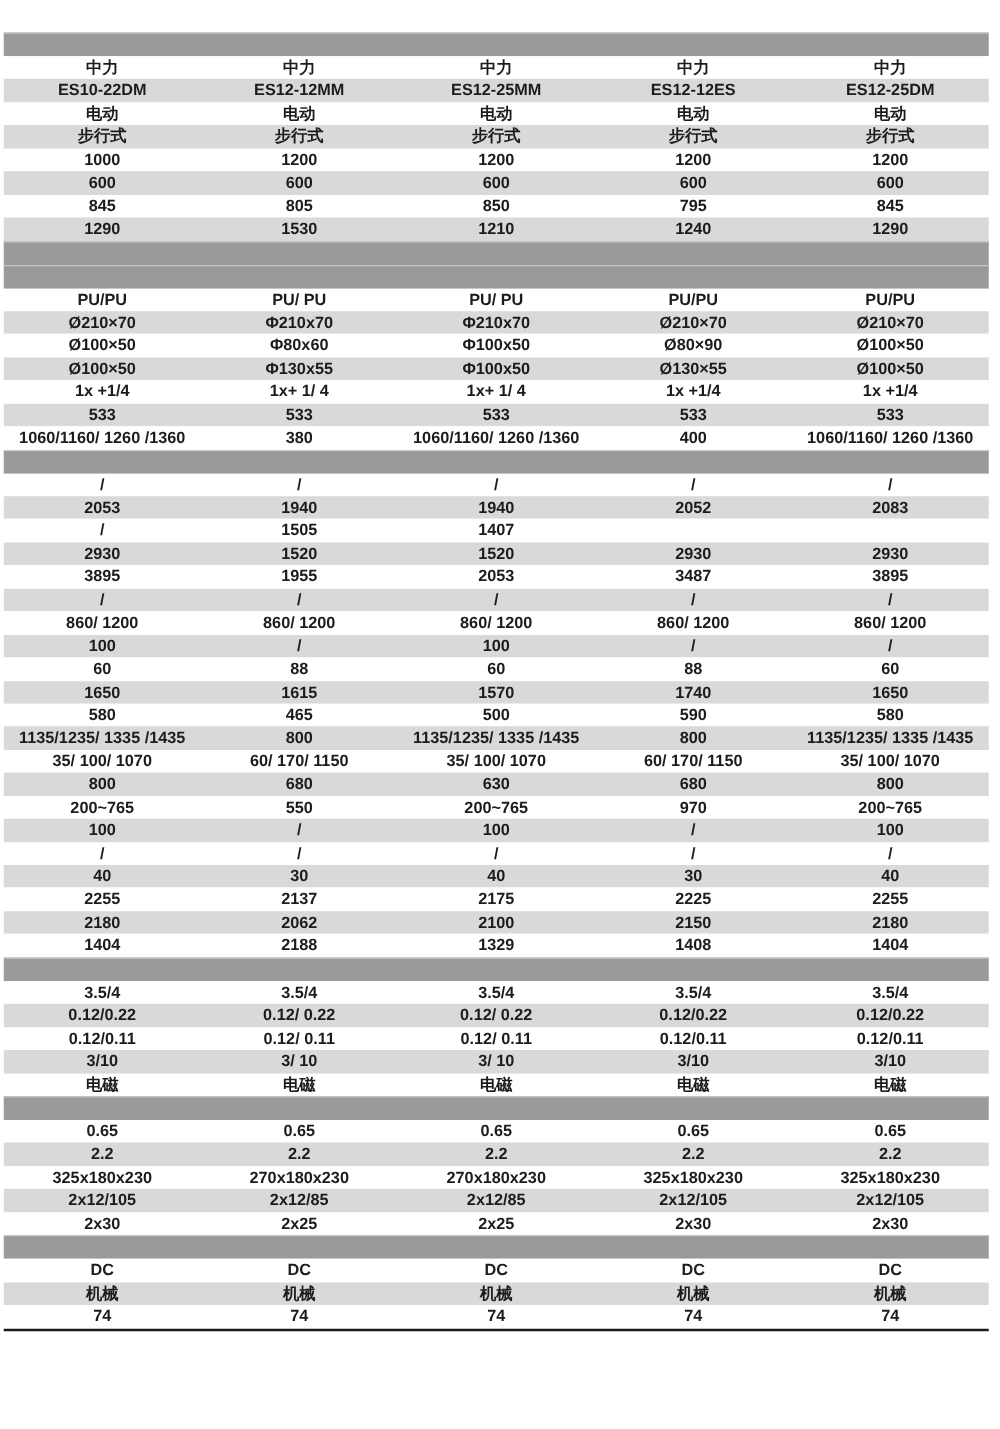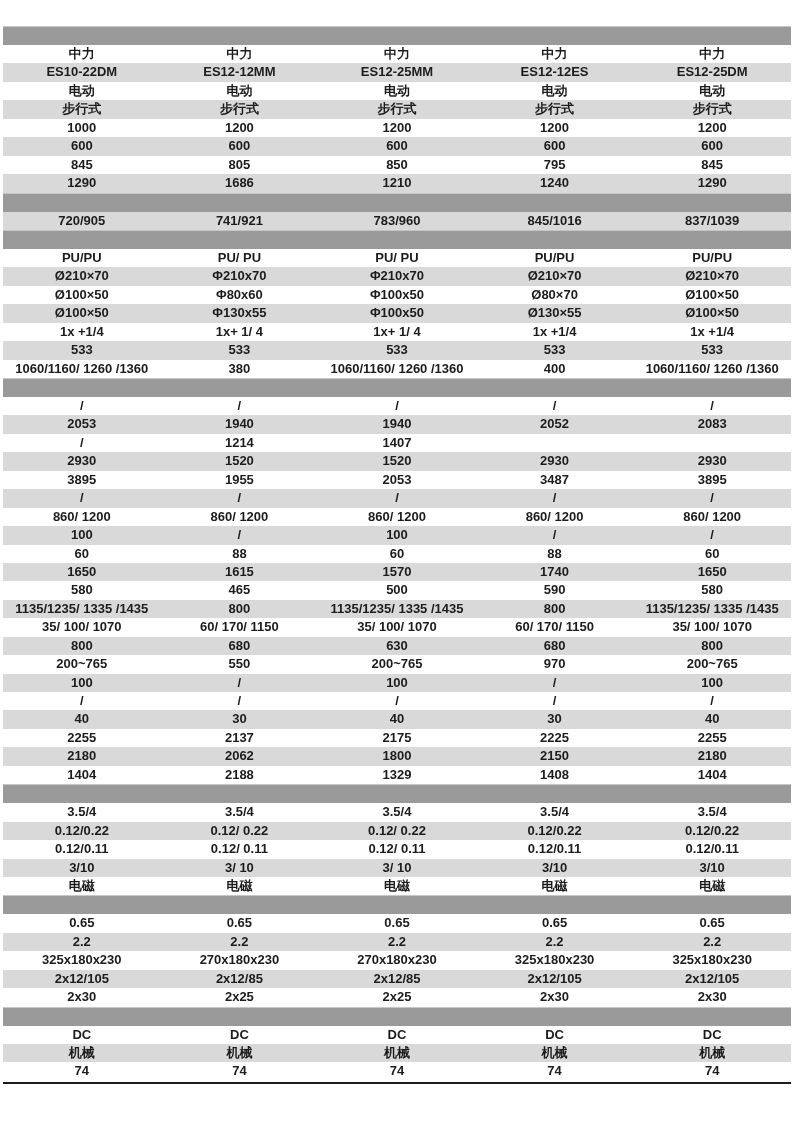--- a/index.html
+++ b/index.html
@@ -97,53 +97,46 @@
       </div>
       <div class="row">
         <div class="cell">845</div>
         <div class="cell">805</div>
         <div class="cell">850</div>
         <div class="cell">795</div>
         <div class="cell">845</div>
       </div>
       <div class="row shade">
         <div class="cell">1290</div>
-        <div class="cell">1686</div>
+        <div class="cell">1530</div>
         <div class="cell">1210</div>
         <div class="cell">1240</div>
         <div class="cell">1290</div>
       </div>
       <div class="section-bar"></div>
-      <div class="row shade">
-        <div class="cell">720/905</div>
-        <div class="cell">741/921</div>
-        <div class="cell">783/960</div>
-        <div class="cell">845/1016</div>
-        <div class="cell">837/1039</div>
-      </div>
       <div class="section-bar"></div>
       <div class="row">
         <div class="cell">PU/PU</div>
         <div class="cell">PU/ PU</div>
         <div class="cell">PU/ PU</div>
         <div class="cell">PU/PU</div>
         <div class="cell">PU/PU</div>
       </div>
       <div class="row shade">
         <div class="cell">Ø210×70</div>
         <div class="cell">Φ210x70</div>
         <div class="cell">Φ210x70</div>
         <div class="cell">Ø210×70</div>
         <div class="cell">Ø210×70</div>
       </div>
       <div class="row">
         <div class="cell">Ø100×50</div>
         <div class="cell">Φ80x60</div>
         <div class="cell">Φ100x50</div>
-        <div class="cell">Ø80×70</div>
+        <div class="cell">Ø80×90</div>
         <div class="cell">Ø100×50</div>
       </div>
       <div class="row shade">
         <div class="cell">Ø100×50</div>
         <div class="cell">Φ130x55</div>
         <div class="cell">Φ100x50</div>
         <div class="cell">Ø130×55</div>
         <div class="cell">Ø100×50</div>
       </div>
       <div class="row">
@@ -177,21 +170,21 @@
       </div>
       <div class="row shade">
         <div class="cell">2053</div>
         <div class="cell">1940</div>
         <div class="cell">1940</div>
         <div class="cell">2052</div>
         <div class="cell">2083</div>
       </div>
       <div class="row">
         <div class="cell">/</div>
-        <div class="cell">1214</div>
+        <div class="cell">1505</div>
         <div class="cell">1407</div>
         <div class="cell"></div>
         <div class="cell"></div>
       </div>
       <div class="row shade">
         <div class="cell">2930</div>
         <div class="cell">1520</div>
         <div class="cell">1520</div>
         <div class="cell">2930</div>
         <div class="cell">2930</div>
@@ -297,21 +290,21 @@
       <div class="row">
         <div class="cell">2255</div>
         <div class="cell">2137</div>
         <div class="cell">2175</div>
         <div class="cell">2225</div>
         <div class="cell">2255</div>
       </div>
       <div class="row shade">
         <div class="cell">2180</div>
         <div class="cell">2062</div>
-        <div class="cell">1800</div>
+        <div class="cell">2100</div>
         <div class="cell">2150</div>
         <div class="cell">2180</div>
       </div>
       <div class="row">
         <div class="cell">1404</div>
         <div class="cell">2188</div>
         <div class="cell">1329</div>
         <div class="cell">1408</div>
         <div class="cell">1404</div>
       </div>

